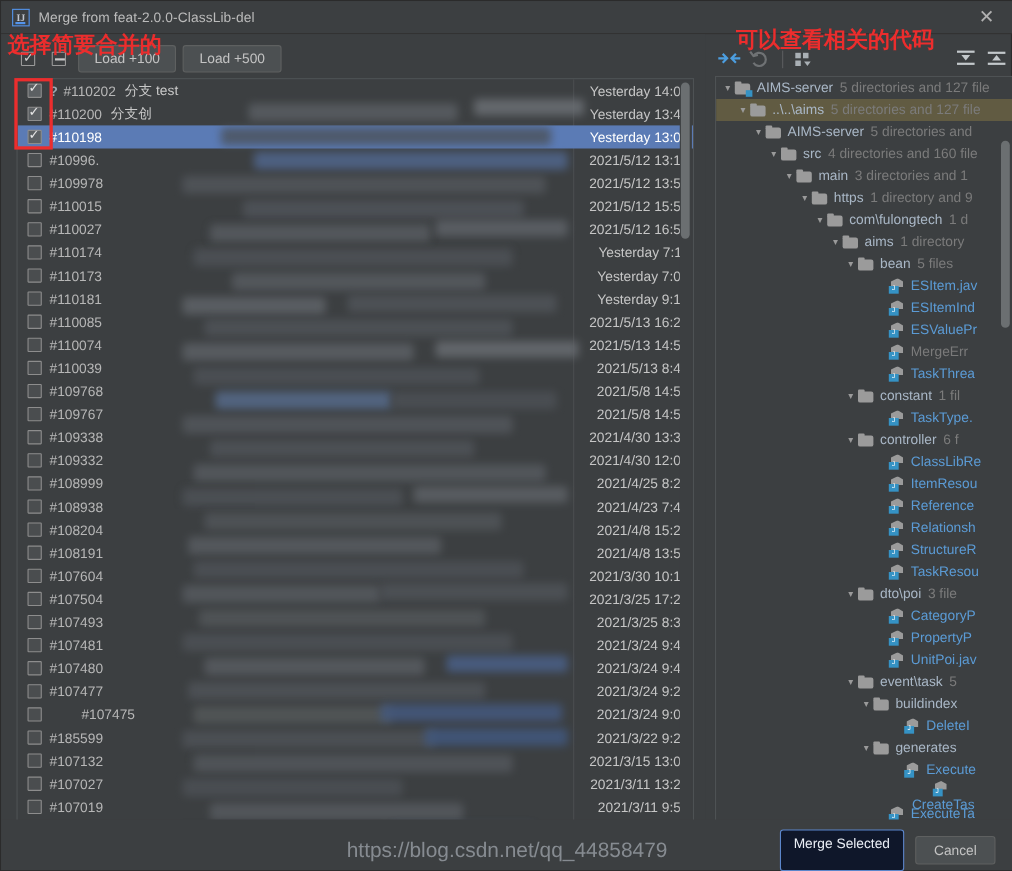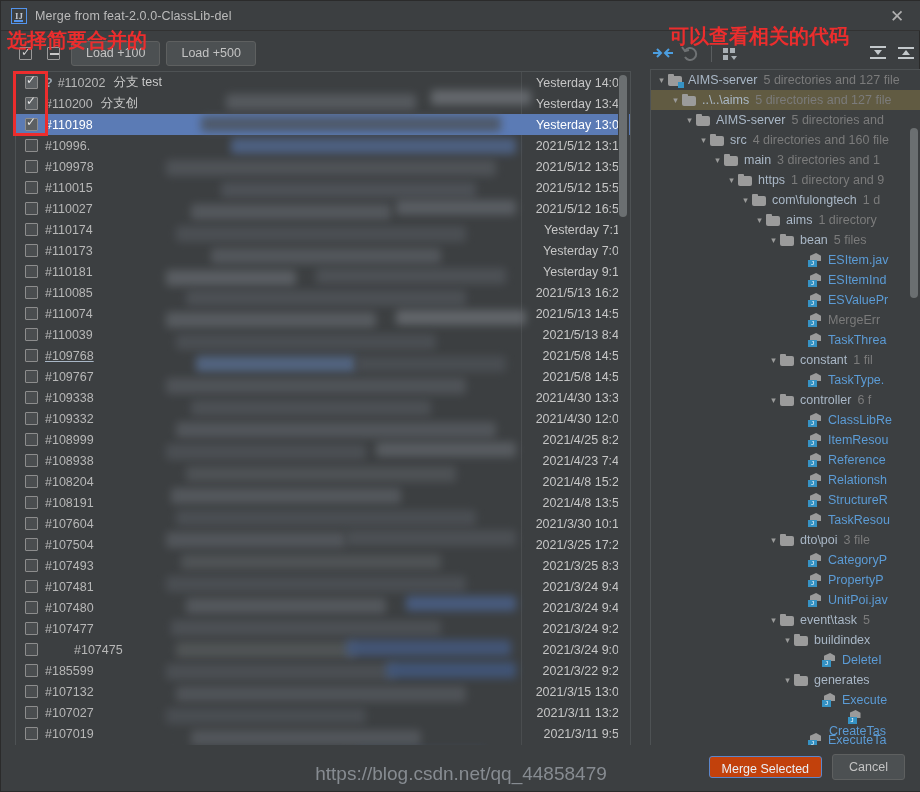--- a/index.html
+++ b/index.html
@@ -188,21 +188,21 @@
   
   .footer {
     position: absolute; left: 0; bottom: 0; width: 920px; height: 46px;
     background: #3c3f41;
   }
   .footer-btns {
     position: absolute; right: 16px; top: 9px;
     display: flex; gap: 10px; align-items: center;
   }
   .btn-primary {
-    height: 22px; padding: 0 12px; background: #c2410c; border: 1px solid #5b86cb;
+    height: 38px; padding: 0 12px; background: #0f172a; border: 1px solid #5b86cb;
     border-radius: 3px; color: #eaeef5; font-size: 12.5px; line-height: 24px;
   }
   .btn-secondary {
     height: 26px; padding: 0 16px; background: #4c5052; border: 1px solid #5e6060;
     border-radius: 3px; color: #c3c3c3; font-size: 12.5px; line-height: 24px;
   }
 
   
   .anno {
     position: absolute; color: #ec2d2d; font-size: 20px; font-weight: bold;
@@ -305,21 +305,21 @@
           <div class="row" style="width: 616px;">
             <div class="cb"></div>
             <span class="num">#110074</span>
             <span class="date">2021/5/13 14:59</span>
           </div>
           <div class="row" style="width: 616px;">
             <div class="cb"></div>
             <span class="num">#110039</span>
             <span class="date">2021/5/13 8:40</span>
           </div>
-          <div class="row" style="width: 616px; text-decoration: underline;">
+          <div class="row" style="width: 616px;">
             <div class="cb"></div>
             <span class="num">#109768</span>
             <span class="date">2021/5/8 14:56</span>
           </div>
           <div class="row" style="width: 616px;">
             <div class="cb"></div>
             <span class="num">#109767</span>
             <span class="date">2021/5/8 14:56</span>
           </div>
           <div class="row" style="width: 616px;">

